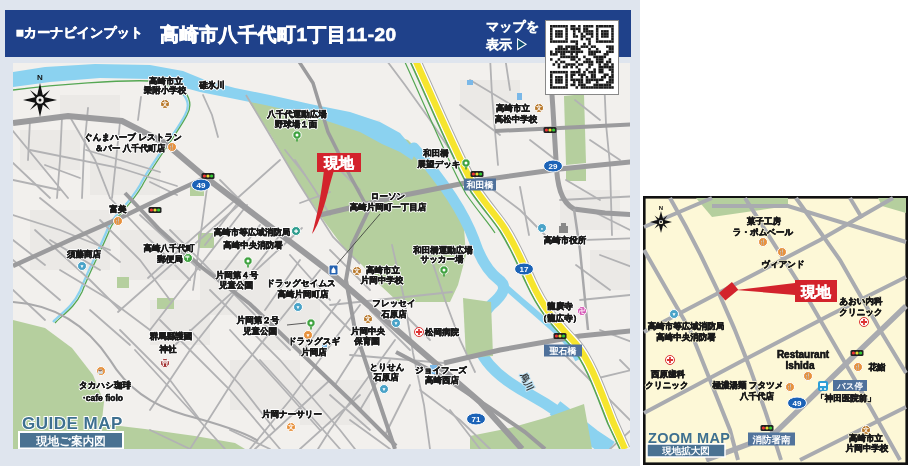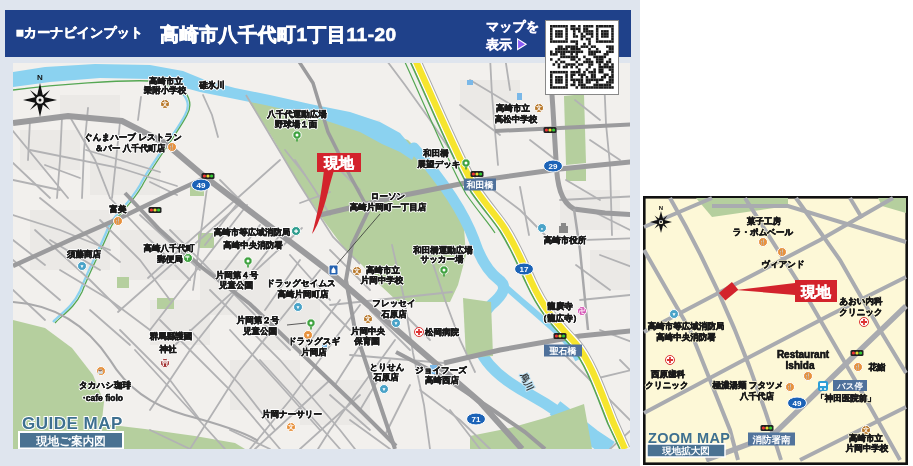--- a/index.html
+++ b/index.html
@@ -13,21 +13,21 @@
 <div id="page">
 
 <div class="abs" style="left:0;top:0;width:640px;height:466px;background:#dfe5ee;"></div>
 
 <div class="abs" style="left:5px;top:10px;width:626px;height:47px;background:#1f418a;"></div>
 
 <div class="abs" style="left:16px;top:24px;width:200px;height:18px;color:#fff;font-size:13px;font-weight:bold;-webkit-text-stroke:0.5px #fff;">■カーナビインプット</div>
 
 <div class="abs" style="left:160px;top:22px;width:330px;height:22px;color:#fff;font-size:19px;font-weight:bold;letter-spacing:0.5px;-webkit-text-stroke:0.7px #fff;">高崎市八千代町1丁目11-20</div>
 
-<div class="abs" style="left:486px;top:18px;width:60px;height:36px;color:#8b5cf6;font-size:13px;font-weight:bold;line-height:18px;-webkit-text-stroke:0.5px #fff;">マップを<br>表示 ▶</div>
+<div class="abs" style="left:486px;top:18px;width:60px;height:36px;color:#0c4a6e;font-size:13px;font-weight:bold;line-height:18px;-webkit-text-stroke:0.5px #fff;">マップを<br>表示 ▶</div>
 
 <div class="abs" style="left:545px;top:20px;width:74px;height:75px;background:#fff;border:1px solid #888;box-sizing:border-box;z-index:5;">
 <svg width="72" height="73" viewBox="0 0 72 73">
         <rect x="4.0" y="4.0" width="2.55" height="2.55" fill="#1a1a1a"></rect>
 <rect x="6.55" y="4.0" width="2.55" height="2.55" fill="#1a1a1a"></rect>
 <rect x="9.1" y="4.0" width="2.55" height="2.55" fill="#1a1a1a"></rect>
 <rect x="11.649999999999999" y="4.0" width="2.55" height="2.55" fill="#1a1a1a"></rect>
 <rect x="14.2" y="4.0" width="2.55" height="2.55" fill="#1a1a1a"></rect>
 <rect x="16.75" y="4.0" width="2.55" height="2.55" fill="#1a1a1a"></rect>
 <rect x="19.299999999999997" y="4.0" width="2.55" height="2.55" fill="#1a1a1a"></rect>

